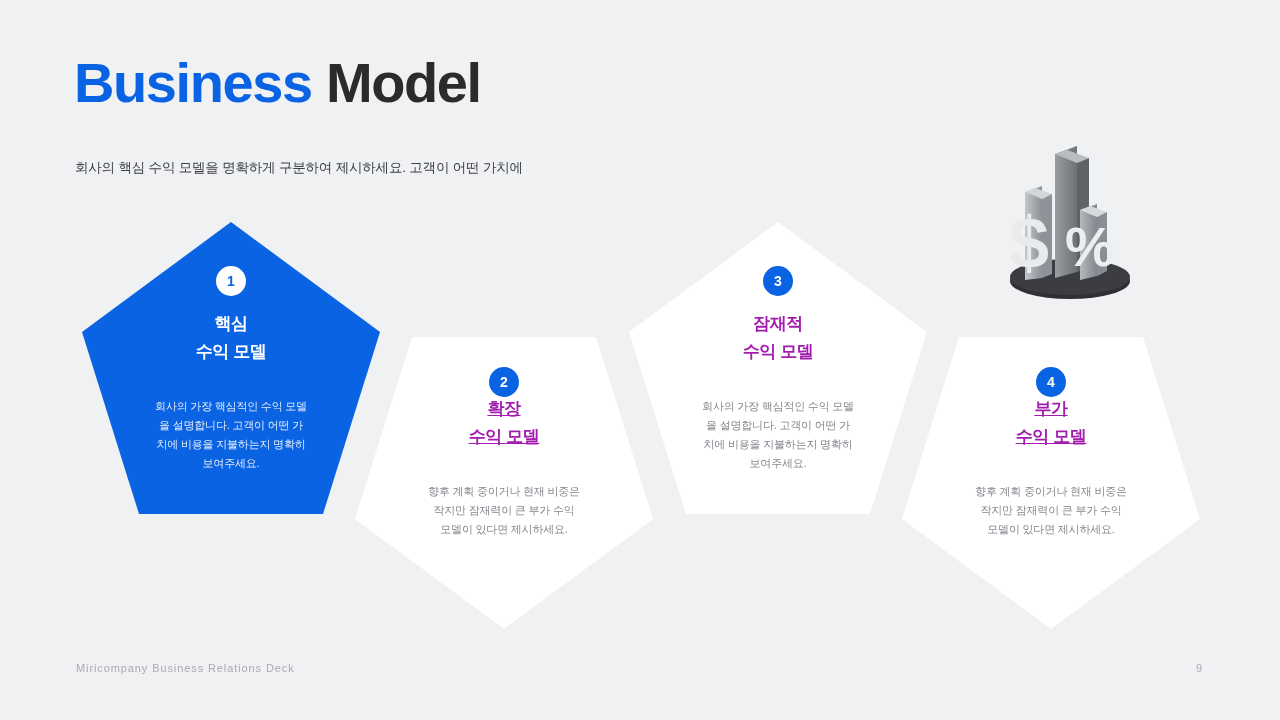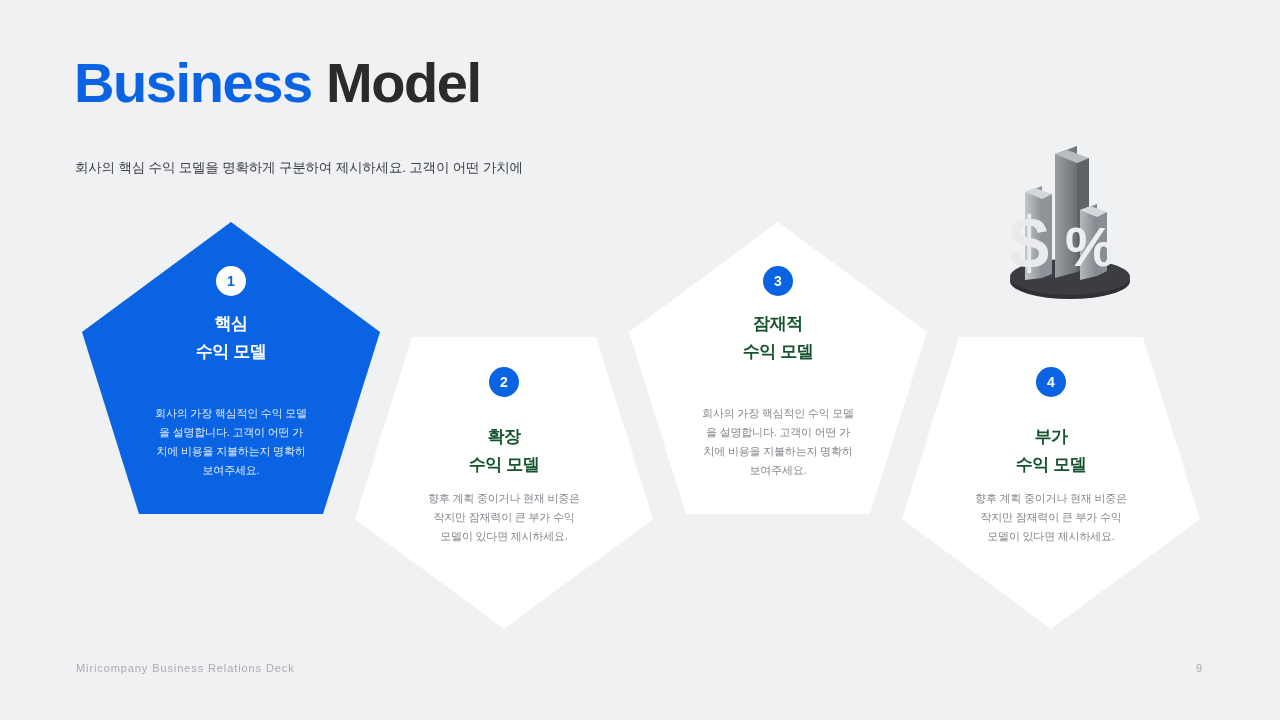--- a/index.html
+++ b/index.html
@@ -89,47 +89,47 @@
   .badge.solid { background: #0a63e3; color: #ffffff; }
 
   .pent-heading {
     font-size: 17px;
     font-weight: bold;
     line-height: 1.62;
     letter-spacing: -0.4px;
   }
   .pent-heading span { display: block; }
   .pent-heading.on-blue  { color: #ffffff; }
-  .pent-heading.on-white { color: #14532d; }
+  .pent-heading.on-white { color: #a21caf; }
 
   .pent-body {
     font-size: 11px;
     line-height: 1.72;
     letter-spacing: -0.2px;
-    margin: 16px auto;
+    margin: 9px auto;
     width: 180px;
   }
   .pent-body span { display: block; }
   .pent-body.on-blue  { color: #e2ecfb; }
   .pent-body.on-white { color: #84878d; }
 
   
   #pentagon-1 { left: 80px;  top: 220px; }
   #pentagon-2 { left: 353px; top: 335px; }
   #pentagon-3 { left: 627px; top: 220px; }
   #pentagon-4 { left: 900px; top: 335px; }
 
   
   .up .c-badge   { top: 46px; }
   .up .c-heading { top: 90px; }
   .up .c-body    { top: 168px; }
 
   
   .down .c-badge   { top: 32px; }
-  .down .c-heading { top: 88px; }
+  .down .c-heading { top: 60px; text-decoration: underline; }
   .down .c-body    { top: 138px; }
 
   
   .illustration {
     position: absolute;
     left: 985px;
     top: 128px;
     width: 170px;
     height: 185px;
   }

